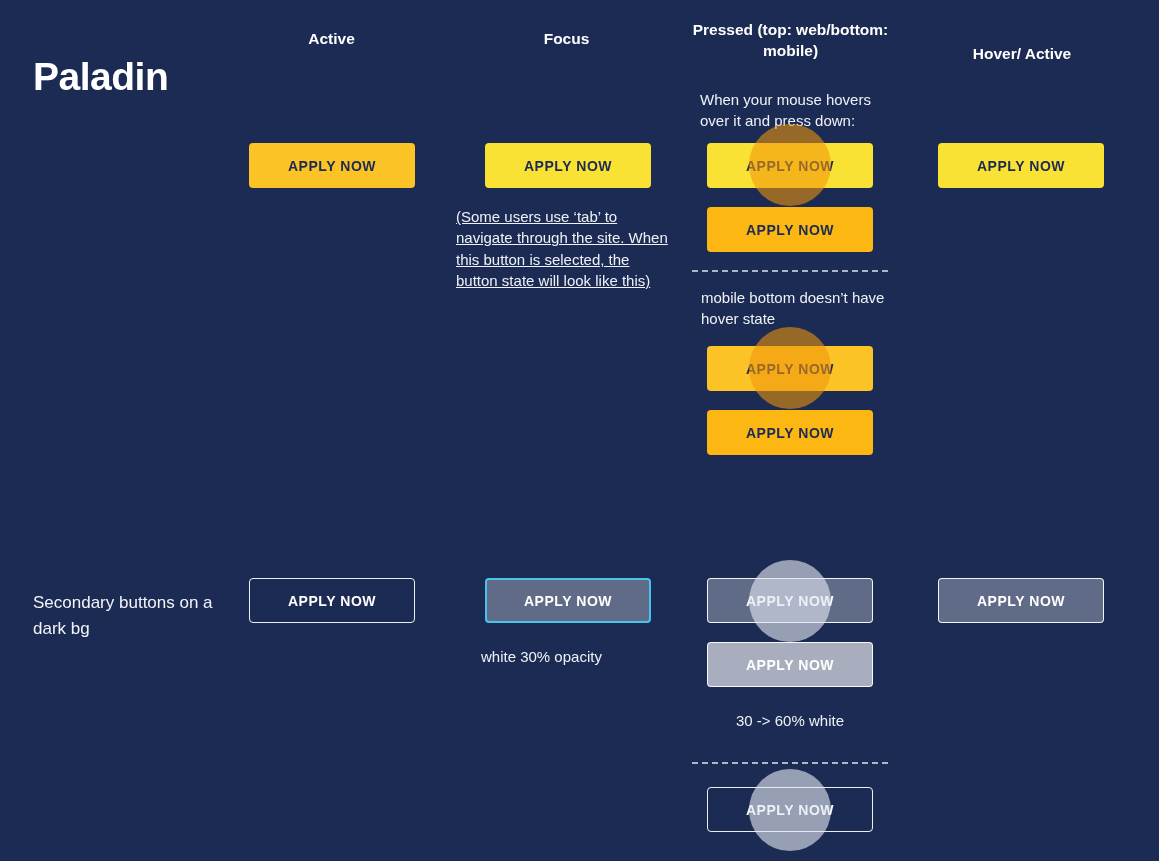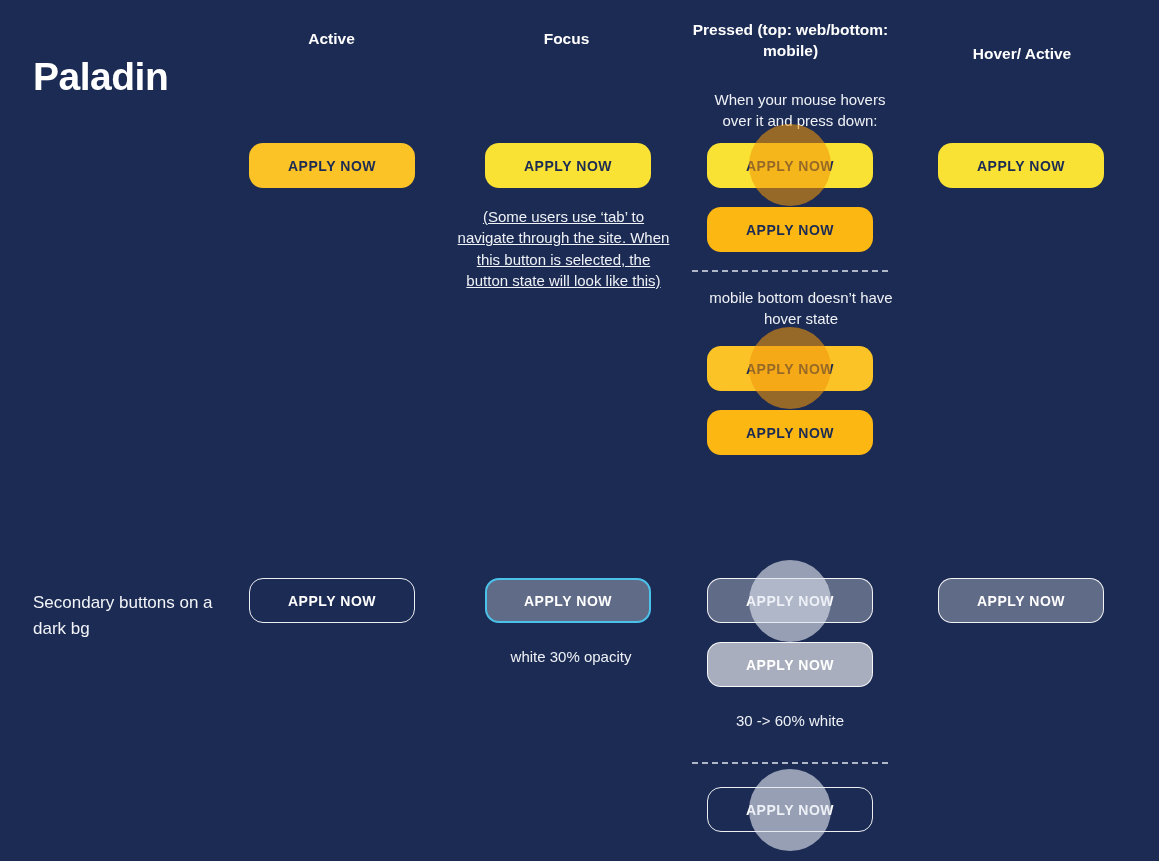--- a/index.html
+++ b/index.html
@@ -60,21 +60,20 @@
   }
   .row-label.r1 { top: 156px; }
   .row-label.r2 { top: 590px; }
 
   
   .note {
     position: absolute;
     font-size: 15px;
     line-height: 1.42;
     color: #eef1f6;
-    text-align: center;
   }
   .note.pressed-intro { left: 700px; top: 89px; width: 200px; }
   .note.focus-desc    { left: 456px; top: 206px; width: 215px; text-decoration: underline; }
   .note.mobile-desc   { left: 701px; top: 287px; width: 200px; }
   .note.white30       { left: 481px; top: 646px; width: 180px; }
   .note.white3060     { left: 690px; top: 710px; width: 200px; text-align: center; }
 
   
   .divider {
     position: absolute;
@@ -82,21 +81,21 @@
     border-top: 2px dashed #c9cfdd;
     opacity: 0.85;
   }
   .divider.d1 { left: 692px; top: 270px; width: 196px; }
   .divider.d2 { left: 692px; top: 762px; width: 196px; }
 
   
   .btn {
     position: absolute;
     box-sizing: border-box;
-    border-radius: 14px;
+    border-radius: 4px;
     font-size: 14px;
     font-weight: bold;
     letter-spacing: 0.55px;
     display: flex;
     align-items: center;
     justify-content: center;
     overflow: hidden;
     border: 0;
     padding: 4px;
     font-family: "Liberation Sans", sans-serif;

